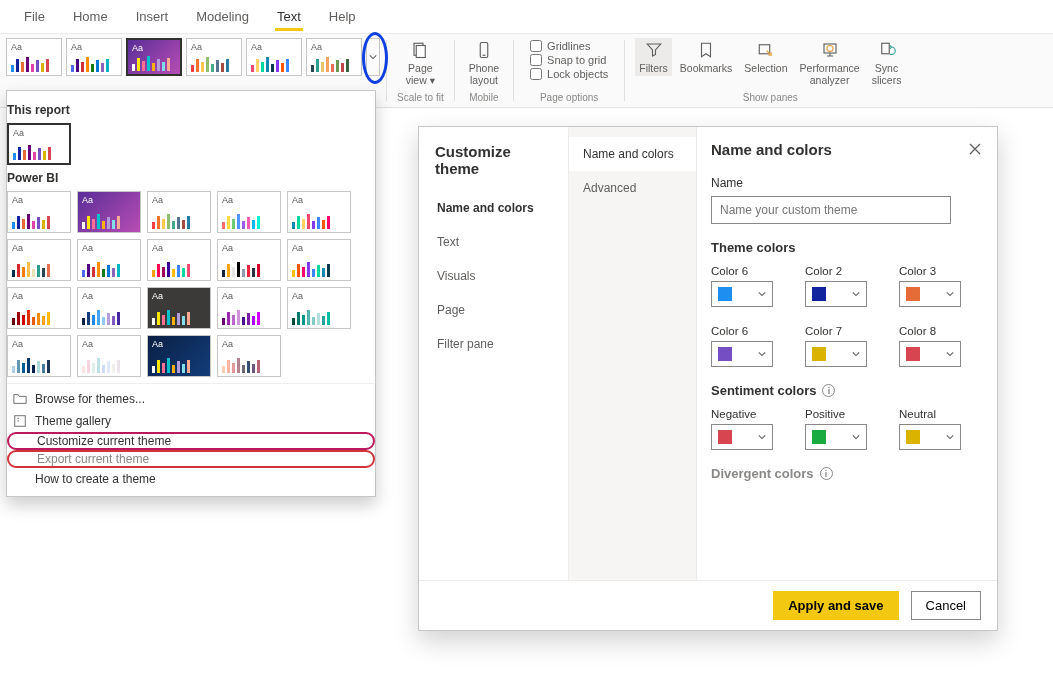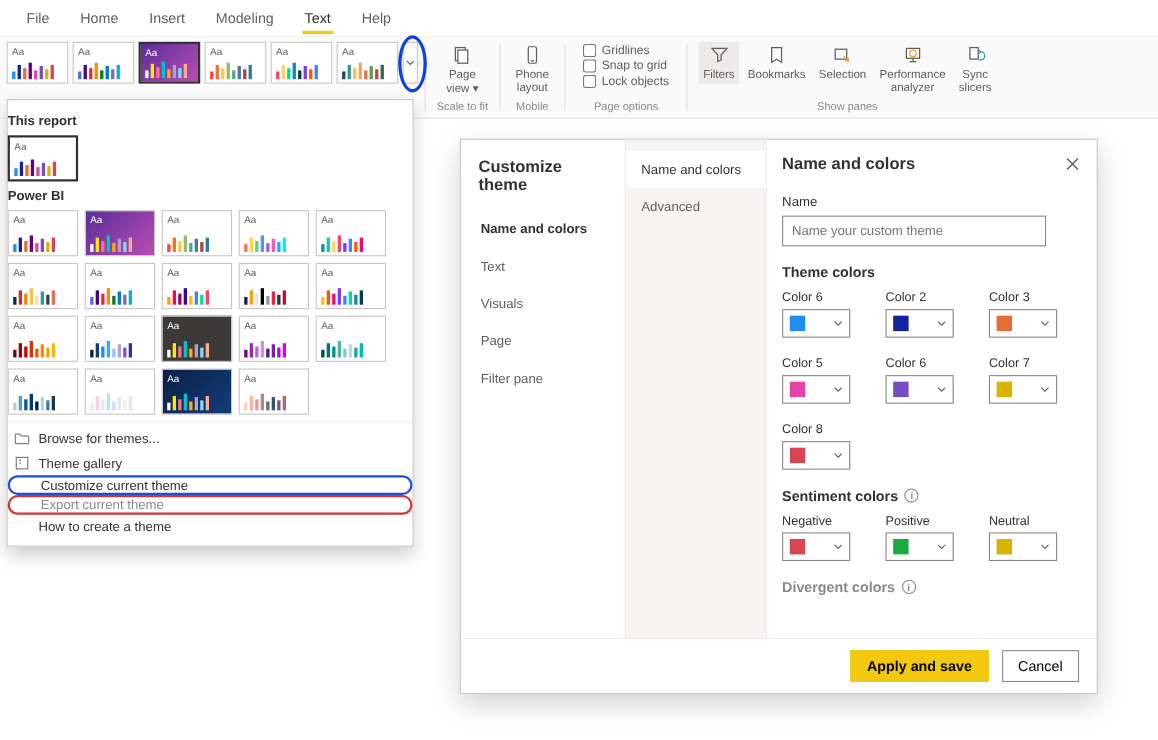--- a/index.html
+++ b/index.html
@@ -42,21 +42,21 @@
   .ck input{margin:0;width:12px;height:12px;}
 
   
   .themes-panel{position:absolute;left:6px;top:90px;width:370px;background:#fff;border:1px solid #c8c6c4;box-shadow:0 8px 16px rgba(0,0,0,.2);padding:8px 0 6px;z-index:50;}
   .themes-panel h4{margin:4px 0 6px;font-size:12px;font-weight:600;}
   .thumb-row{display:flex;flex-wrap:wrap;gap:6px;margin-bottom:6px;}
   .themes-panel .theme-thumb{width:64px;height:42px;}
   .menu-list{margin-top:4px;border-top:1px solid #eee;padding-top:4px;}
   .menu-item{display:flex;align-items:center;gap:8px;padding:4px 6px;font-size:12px;color:#323130;cursor:pointer;}
   .menu-item .mi-ic{width:14px;height:14px;display:flex;align-items:center;justify-content:center;}
-  .circle-blue{border:2px solid #1d4ed8;border-radius:16px;padding:0 6px!important;align-items:flex-end;}
+  .circle-blue{border:2px solid #be185d;border-radius:16px;padding:0 6px!important;align-items:flex-end;}
   .circle-red{border:2px solid #d13438;border-radius:16px;padding:0 6px!important;color:#8a8886;}
 
   
   .dialog{position:absolute;left:418px;top:126px;width:580px;height:505px;background:#fff;border:1px solid #c8c6c4;display:flex;flex-direction:column;box-shadow:0 10px 24px rgba(0,0,0,.18);}
   .dialog .body{flex:1;display:flex;min-height:0;}
   .dlg-col1{width:150px;border-right:1px solid #edebe9;padding:16px 0 0;}
   .dlg-col1 h3{font-size:15px;font-weight:600;margin:0 16px 14px;}
   .nav1{padding:0;}
   .nav1 .ni{padding:10px 18px;font-size:12px;color:#605e5c;cursor:pointer;}
   .nav1 .ni.sel{color:#323130;font-weight:600;}
@@ -653,29 +653,20 @@
           <div class="color-cell">
             <label>Color 3</label>
             <div class="color-picker">
               <div class="swatch" style="background: rgb(230, 108, 55);"></div>
               <span class="caret"><svg viewBox="0 0 10 10">
                   <path d="M1 3l4 4 4-4" fill="none" stroke="#605e5c" stroke-width="1.3"></path>
                 </svg></span>
             </div>
           </div>
           <div class="color-cell">
-            <label>Color 5</label>
-            <div class="color-picker">
-              <div class="swatch" style="background: rgb(224, 68, 167);"></div>
-              <span class="caret"><svg viewBox="0 0 10 10">
-                  <path d="M1 3l4 4 4-4" fill="none" stroke="#605e5c" stroke-width="1.3"></path>
-                </svg></span>
-            </div>
-          </div>
-          <div class="color-cell">
             <label>Color 6</label>
             <div class="color-picker">
               <div class="swatch" style="background: rgb(116, 78, 194);"></div>
               <span class="caret"><svg viewBox="0 0 10 10">
                   <path d="M1 3l4 4 4-4" fill="none" stroke="#605e5c" stroke-width="1.3"></path>
                 </svg></span>
             </div>
           </div>
           <div class="color-cell">
             <label>Color 7</label>

